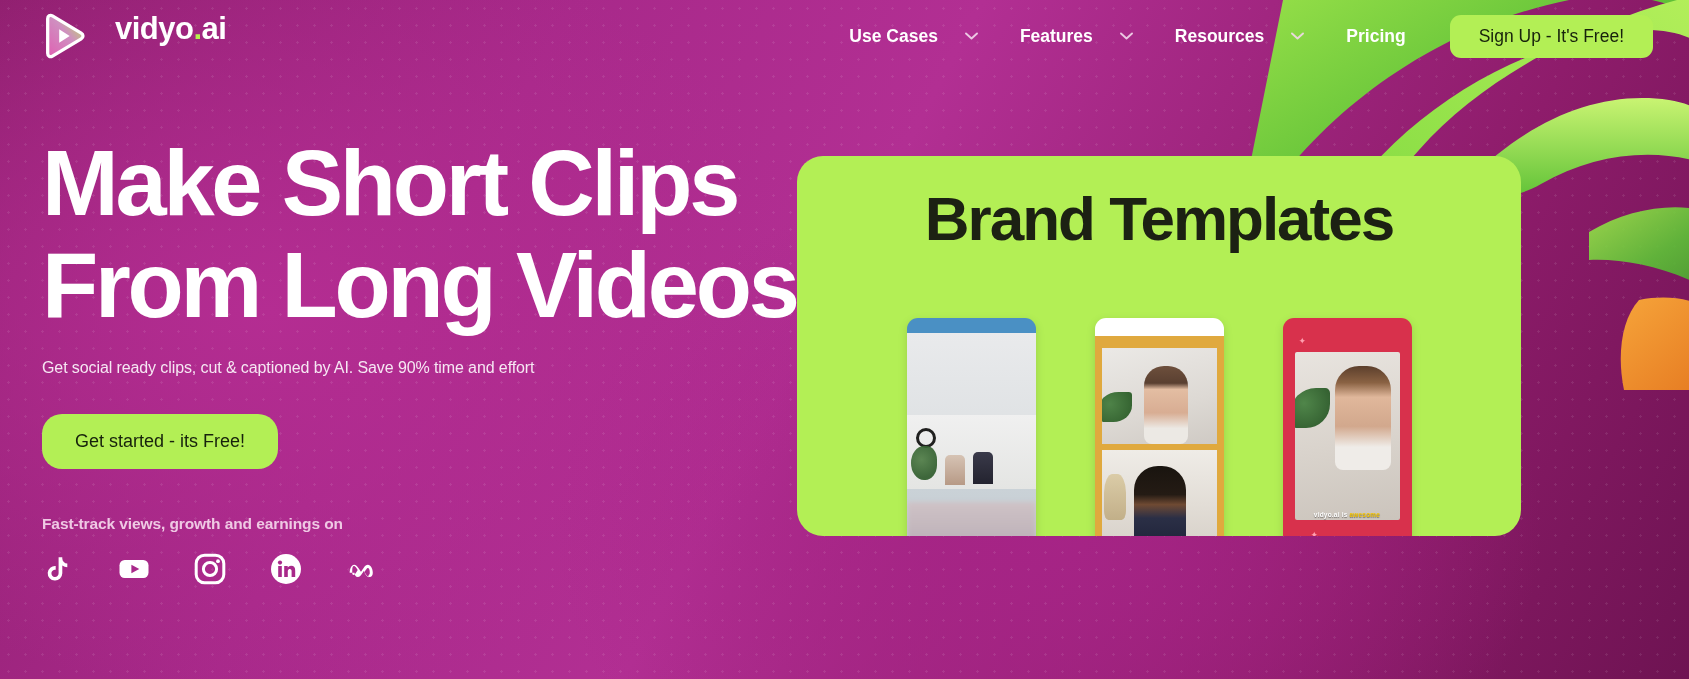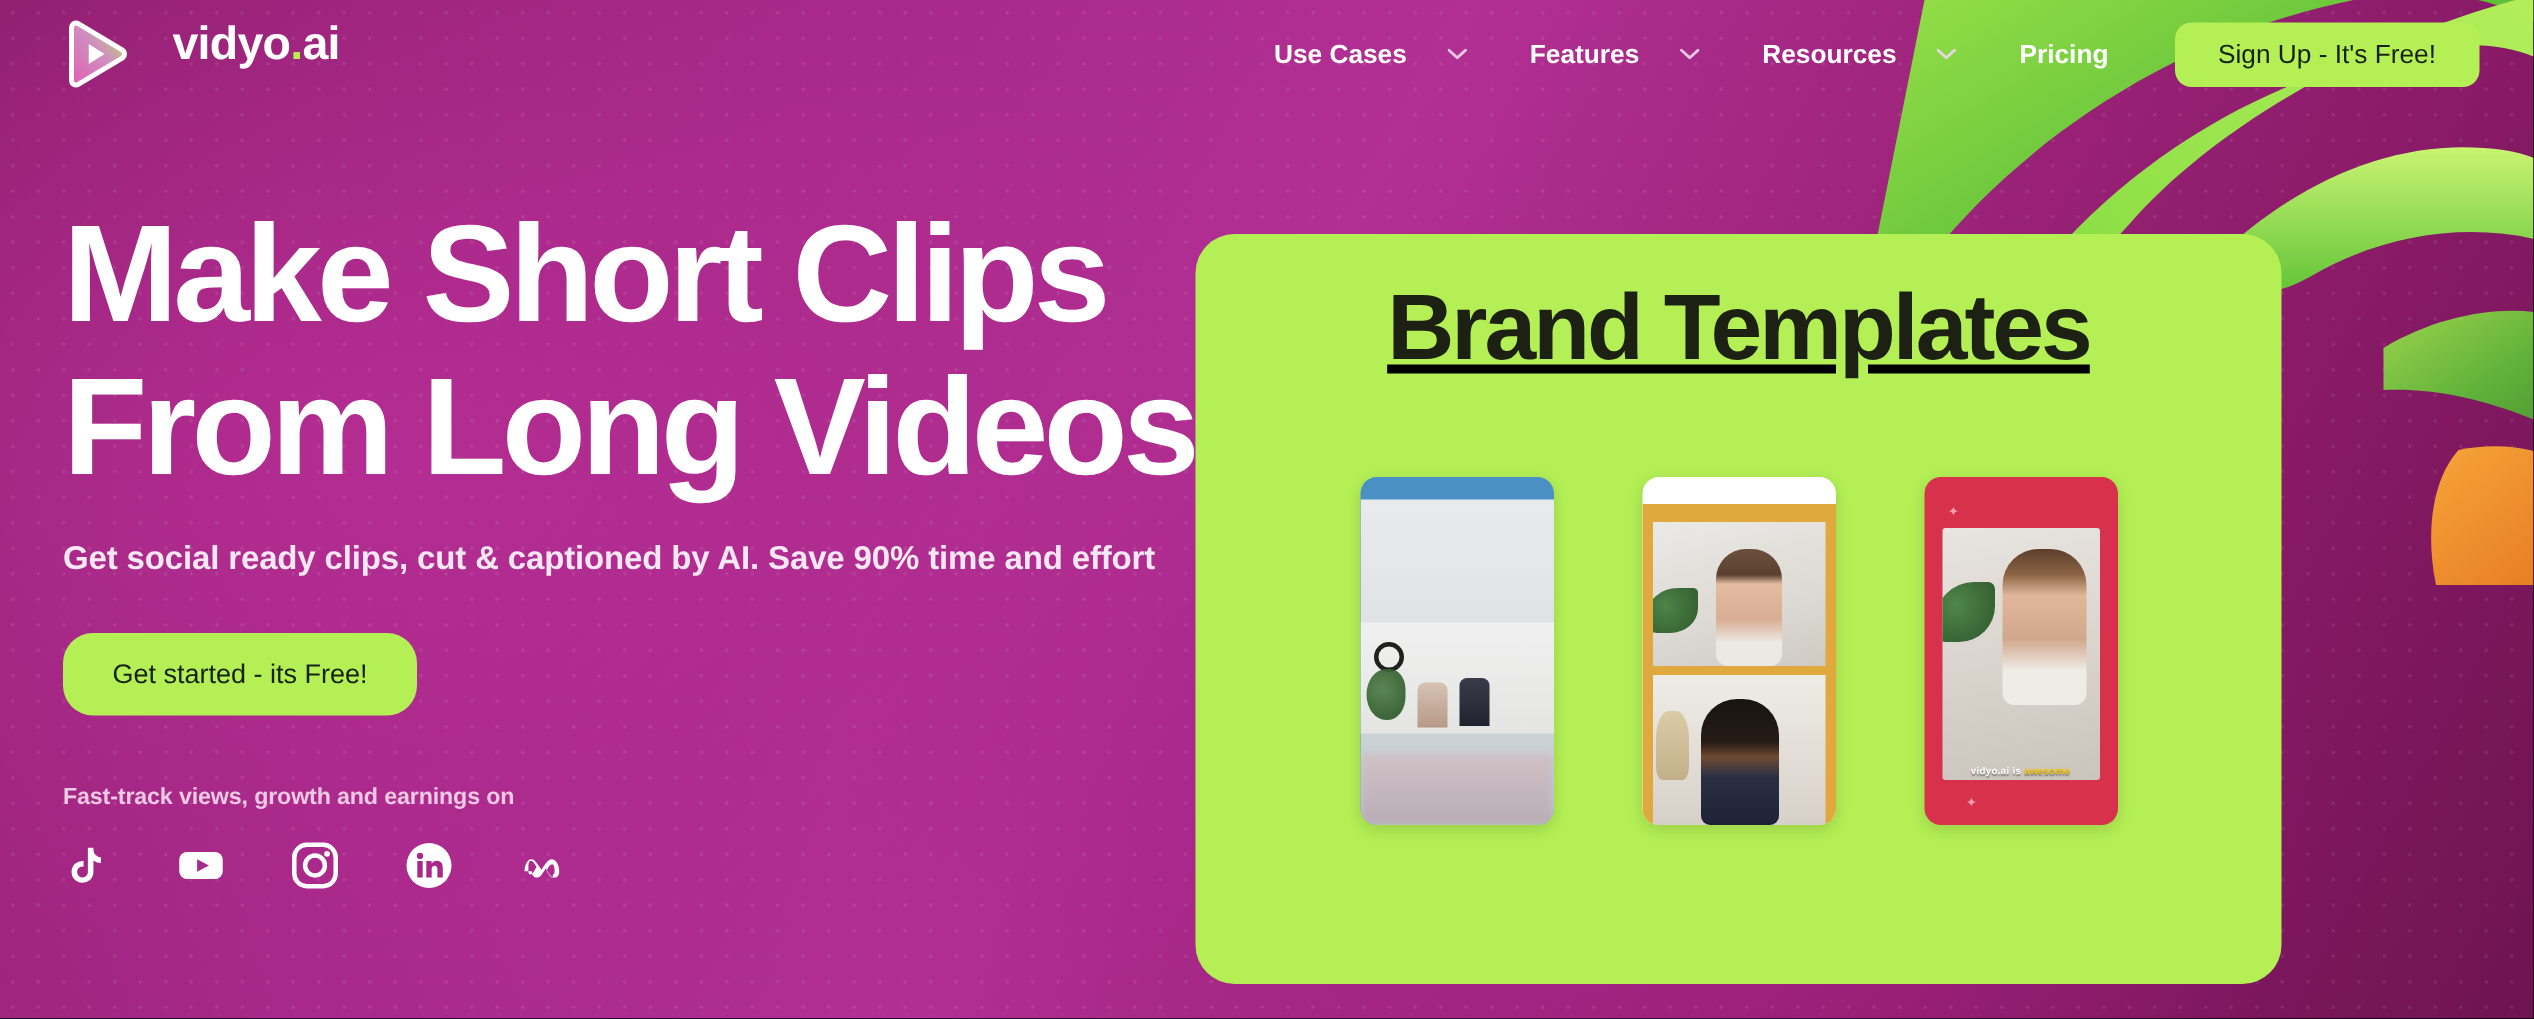--- a/index.html
+++ b/index.html
@@ -78,21 +78,21 @@
   .hero { position:absolute; left:42px; top:140px; width:760px; z-index:6; }
   .headline {
     color:#ffffff;
     font-size:92px; font-weight:700;
     line-height:0.94; letter-spacing:-3.2px;
     white-space:nowrap;
   }
   .headline .l2 { display:block; margin-top:16px; }
   .subhead {
     margin-top:30px;
-    color:#f6e7f3; font-size:22px; font-weight:700;
+    color:#f6e7f3; font-size:16px; font-weight:400;
     letter-spacing:-0.1px; white-space:nowrap;
   }
   .btn-getstarted {
     margin-top:37px;
     display:inline-block;
     background:#b3ef55; color:#17220c;
     font-size:18px; font-weight:500;
     padding:17px 33px; border:none; border-radius:20px;
     cursor:pointer; white-space:nowrap;
     font-family:"Liberation Sans", sans-serif;
@@ -101,23 +101,23 @@
     margin-top:46px;
     color:#efc9e4; font-size:15.5px; font-weight:700;
     letter-spacing:-0.1px;
   }
   .socials { margin-top:20px; display:flex; align-items:center; gap:44px; }
   .soc { width:32px; height:32px; cursor:pointer; display:block; }
 
   
   .card {
     position:absolute; left:797px; top:156px;
-    width:724px; height:500px;
+    width:724px; height:380px;
     background:#b3ef55; border-radius:26px;
-    z-index:5; overflow:hidden;text-decoration:underline;
+    z-index:5; overflow:hidden;
   }
   .card-title {
     text-align:center; margin-top:32px;
     color:#1c2113; font-size:62px; font-weight:700;
     letter-spacing:-2px; line-height:1;
   }
   .phones {
     position:absolute; left:0; right:0; top:162px;
     display:flex; justify-content:center; align-items:flex-start; gap:59px;
   }

